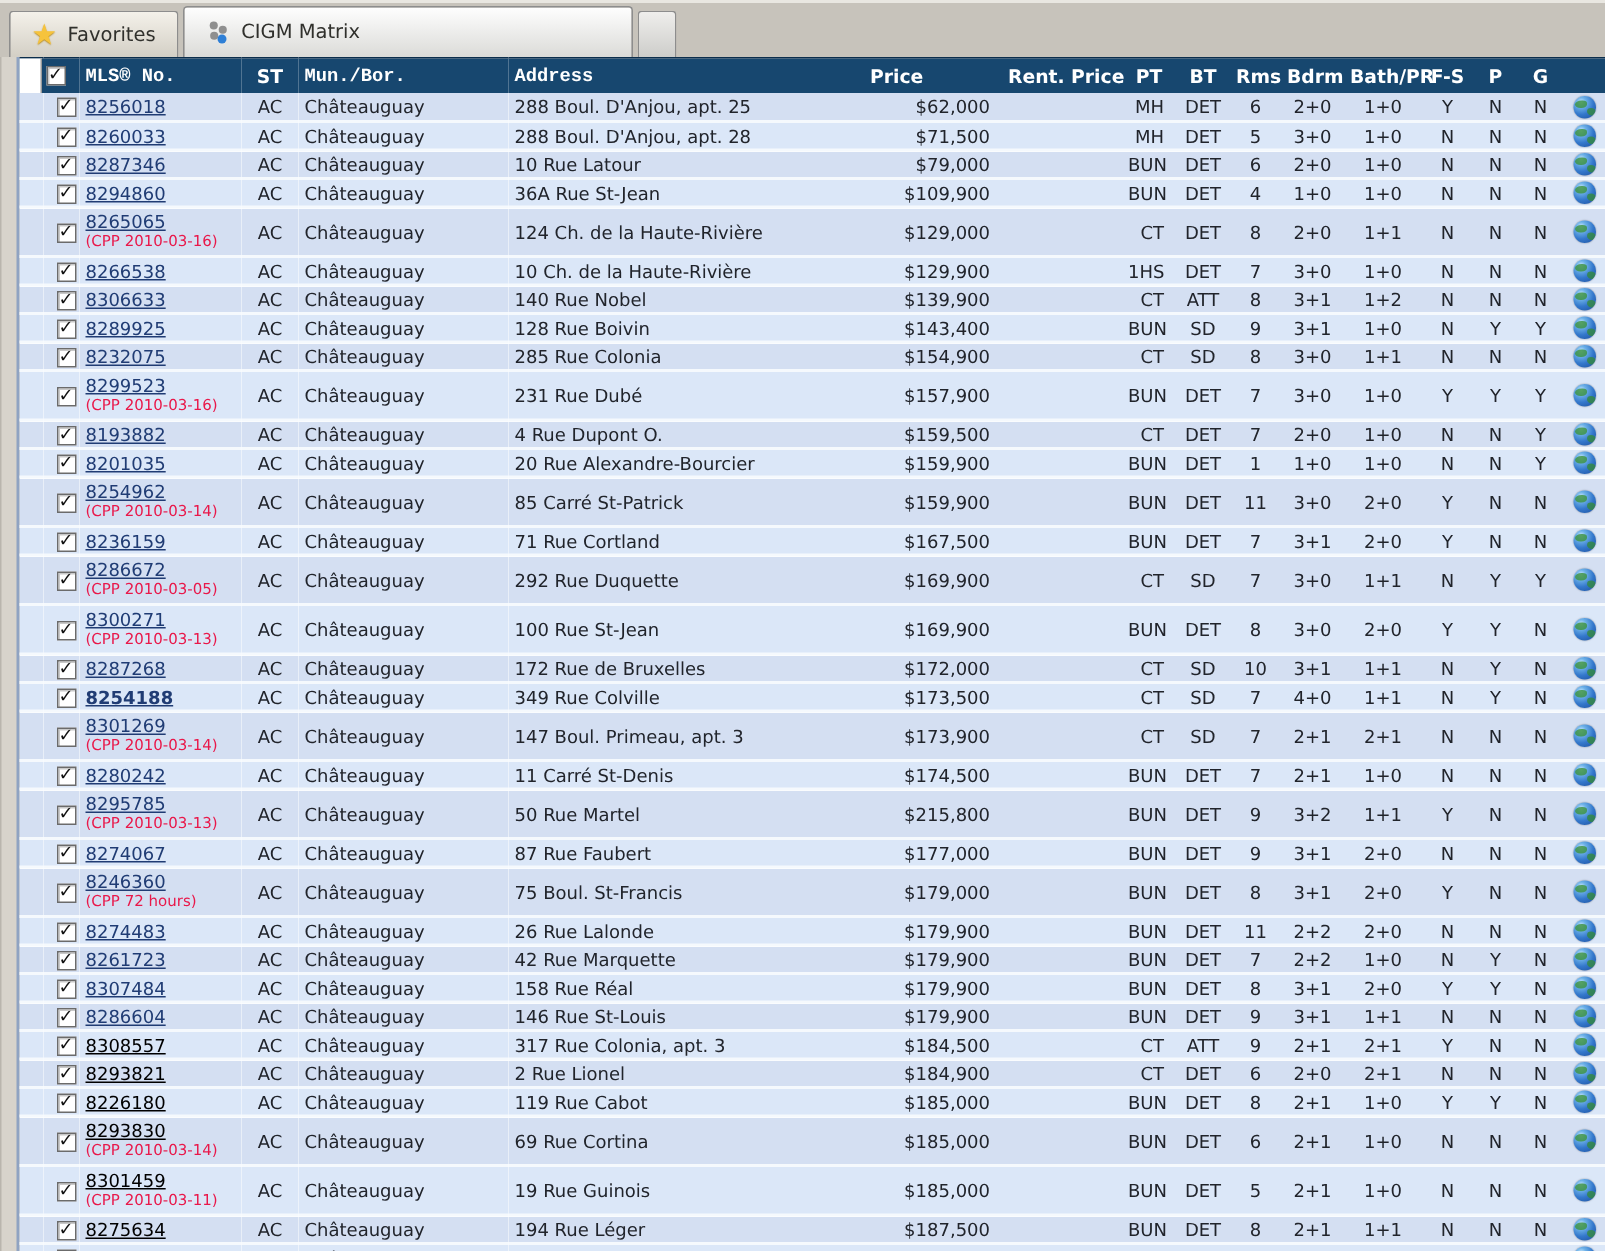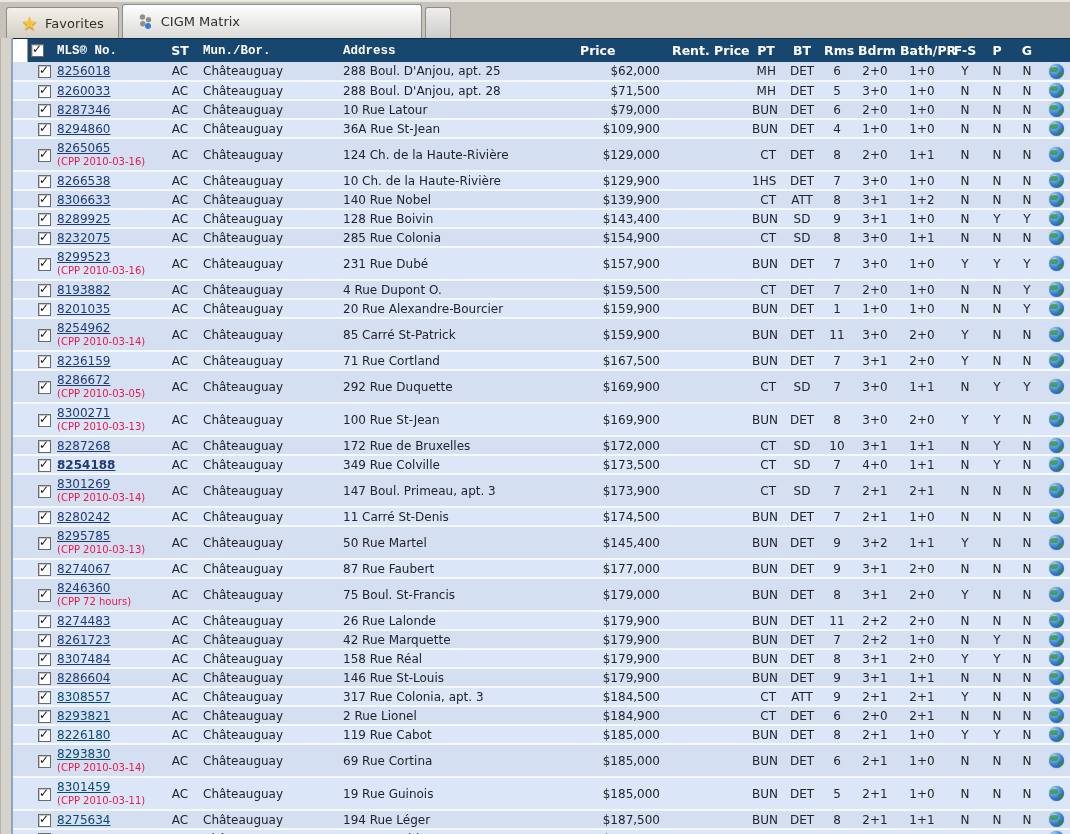--- a/index.html
+++ b/index.html
@@ -42,21 +42,21 @@
   tr.listing-row.has-cpp { height:33px; }
   tr.listing-row:nth-child(odd)  { background:#d4dff2; }
   tr.listing-row:nth-child(even) { background:#dbe7f8; }
 
   td.c { text-align:center; }  td.r { text-align:right; padding-right:8px; }
   td.cb-cell { padding-left:9px; }
   td.edge-cell { padding:0; }
 
   .mls-link { font-size:12px; text-decoration:underline; cursor:pointer; display:inline-block;text-align:right; }
   .mls-link.visited { color:#203c74; }
-  .mls-link.new { color:#0c4a6e; }
+  .mls-link.new { color:#000000; }
   .mls-link.bold { font-weight:bold; }
   .cpp { font-size:10px; color:#e9184a; line-height:13px; }
 
   .checkbox { display:inline-block; width:13px; height:13px; background:#fff;
     border:1px solid #6b6b6b; box-shadow:inset 1px 1px 0 #c9c9c9; position:relative;
     vertical-align:middle; cursor:pointer; }
   .checkbox .check { position:absolute; left:0px; top:-3px; font-size:12px;
     font-weight:bold; color:#101010; line-height:15px; }
 
   .globe { display:inline-block; width:15px; height:15px; border-radius:50%;
@@ -666,21 +666,21 @@
     <td class="cb-cell">
       <span class="checkbox"><span class="check">✓</span></span>
     </td>
     <td>
       <a class="mls-link visited">8295785</a>
       <div class="cpp">(CPP 2010-03-13)</div>
     </td>
     <td class="c">AC</td>
     <td>Châteauguay</td>
     <td>50 Rue Martel</td>
-    <td class="r">$145,400</td>
+    <td class="r">$215,800</td>
     <td class="r"></td>
     <td class="r">BUN</td>
     <td class="c">DET</td>
     <td class="c">9</td>
     <td class="c">3+2</td>
     <td class="c">1+1</td>
     <td class="c">Y</td>
     <td class="c">N</td>
     <td class="c">N</td>
     <td class="c">

